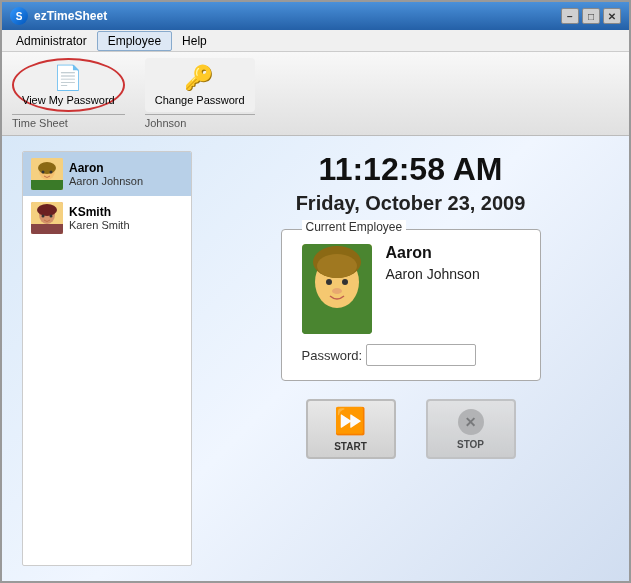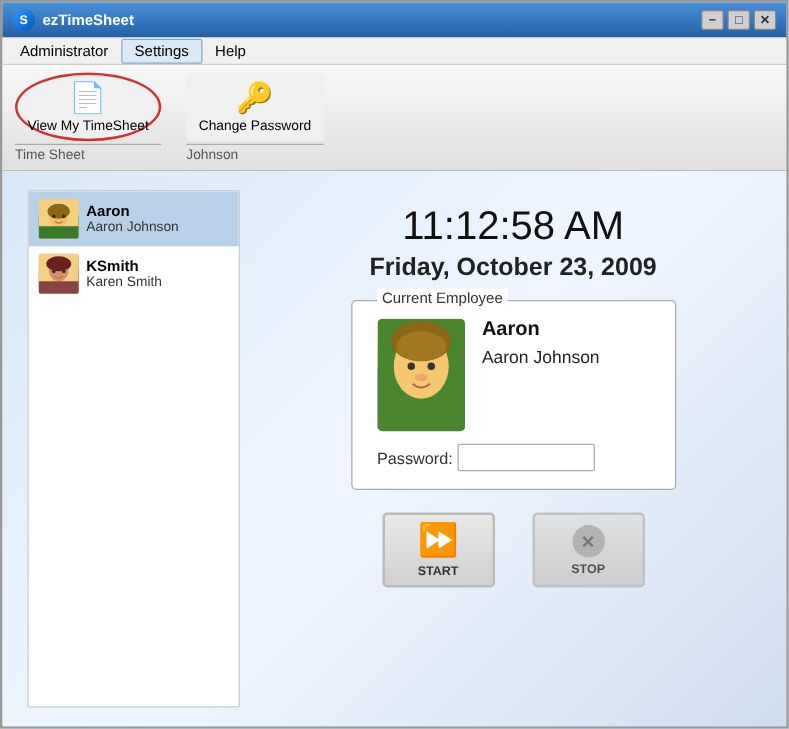--- a/index.html
+++ b/index.html
@@ -183,23 +183,22 @@
     .emp-last { font-size: 11px; color: #333; }
     .main-panel {
       flex: 1;
       display: flex;
       flex-direction: column;
       align-items: center;
       padding: 15px 20px;
     }
     .clock-display {
       font-size: 32px;
-      font-weight: normal;
+      font-weight: bold;
       color: #111;
-      margin-top: 10px;
     }
     .date-display {
       font-size: 20px;
       font-weight: bold;
       color: #222;
       margin-top: 4px;
       margin-bottom: 14px;
     }
     .current-employee-box {
       background: white;
@@ -332,29 +331,29 @@
     </div>
     <div class="title-bar-controls">
       <div class="title-btn">−</div>
       <div class="title-btn">□</div>
       <div class="title-btn">✕</div>
     </div>
   </div>
 
   <div class="menu-bar">
     <div class="menu-item">Administrator</div>
-    <div class="menu-item active">Settings</div>
+    <div class="menu-item active">Employee</div>
     <div class="menu-item">Help</div>
   </div>
 
   <div class="toolbar">
     <div class="toolbar-group">
       <div class="toolbar-btn highlighted">
         <span class="toolbar-btn-icon">📄</span>
-        <span class="toolbar-btn-label">View My TimeSheet</span>
+        <span class="toolbar-btn-label">View My Password</span>
       </div>
       <div class="toolbar-group-label">Time Sheet</div>
     </div>
     <div class="toolbar-group">
       <div class="toolbar-btn">
         <span class="toolbar-btn-icon">🔑</span>
         <span class="toolbar-btn-label">Change Password</span>
       </div>
       <div class="toolbar-group-label">Johnson</div>
     </div>

